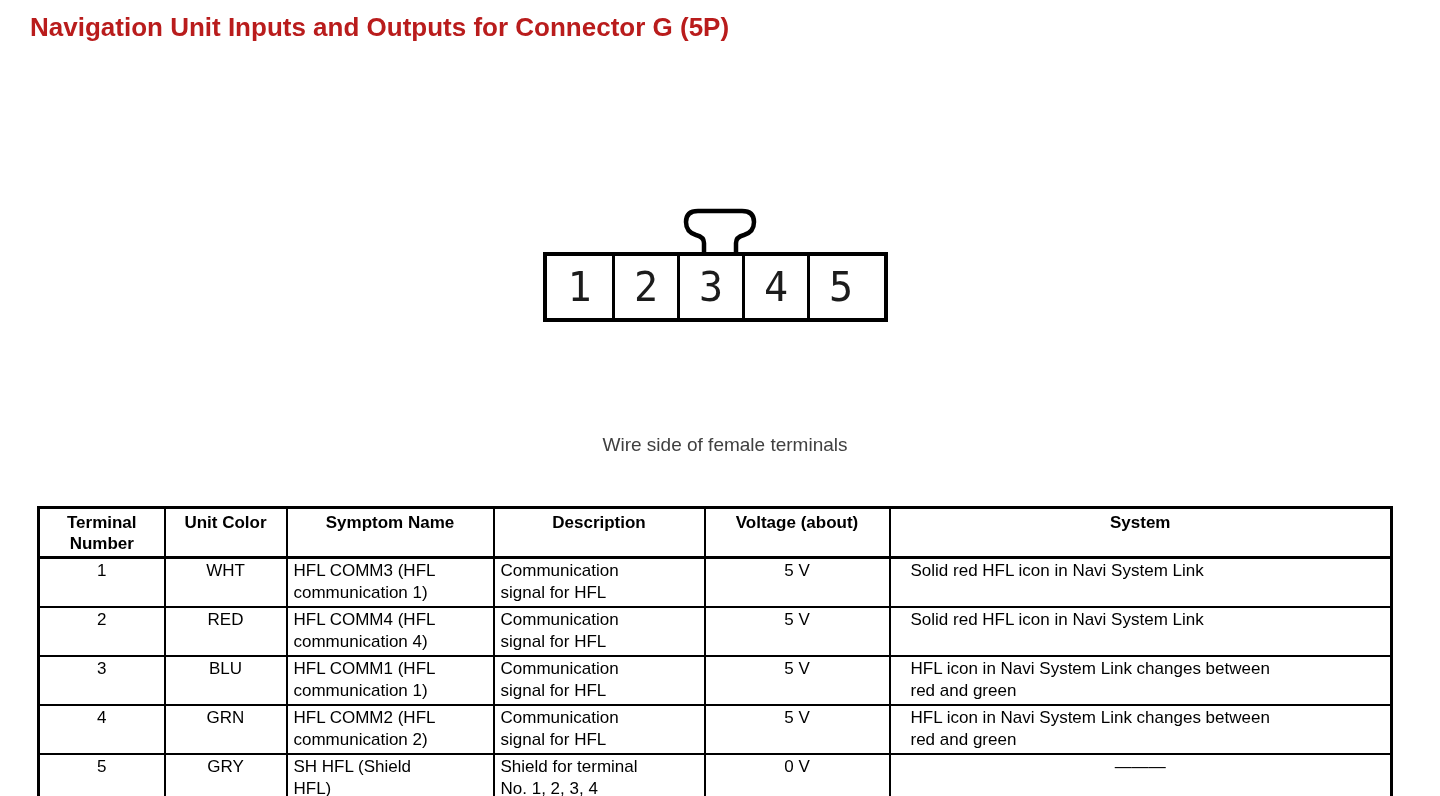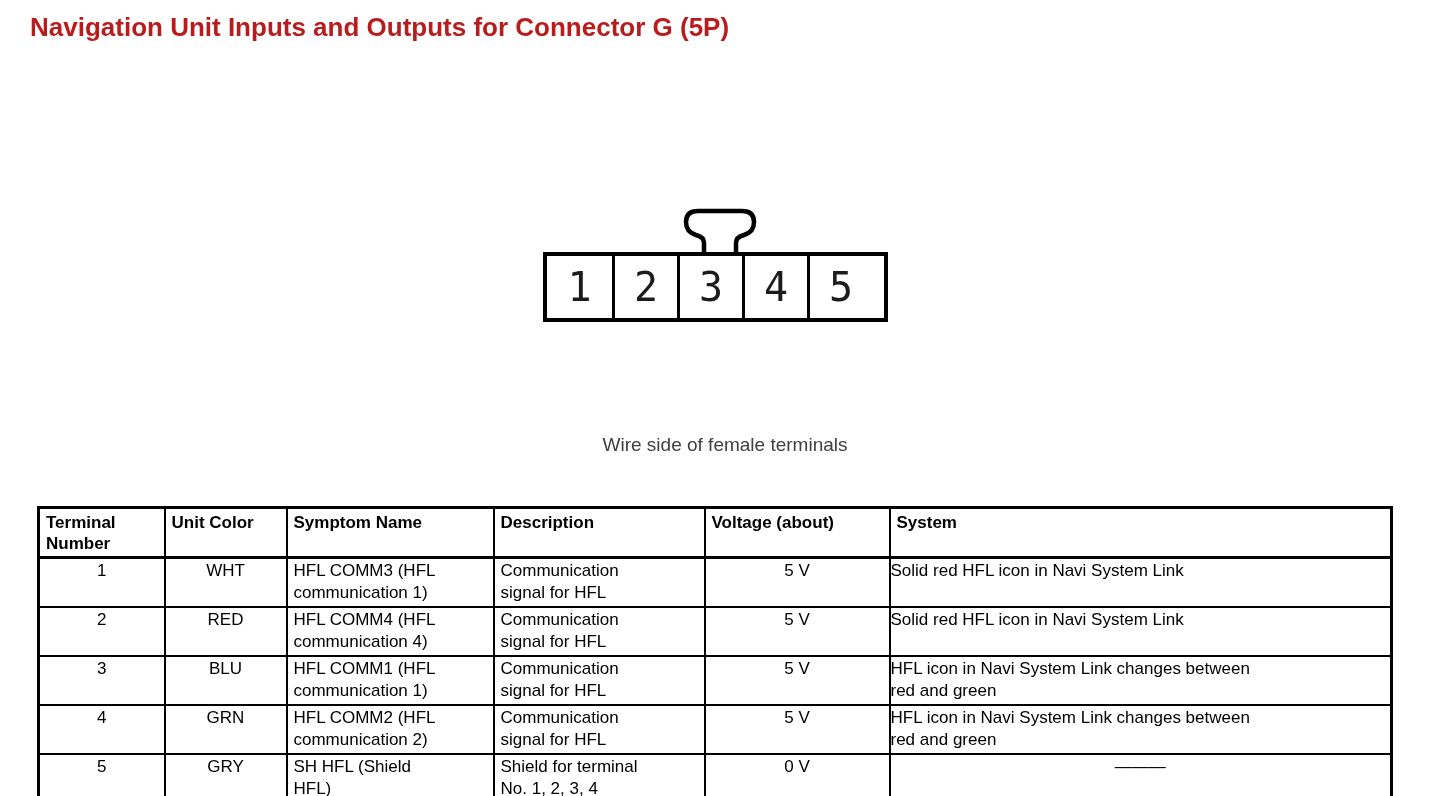--- a/index.html
+++ b/index.html
@@ -44,27 +44,27 @@
   .io-table th,.io-table td{
     border:2px solid #000;
     vertical-align:top;
     padding:1px 6px 2px 6px;
     line-height:22px;
     white-space:pre-line;
     overflow:hidden;
   }
   .io-table{border:3px solid #000;}
   .io-table thead th{
-    height:42px;font-weight:bold;text-align:left;
+    height:42px;font-weight:bold;text-align:center;
     border-bottom:3px solid #000;line-height:21px;padding-top:3px;
   }
   .io-table tbody td{height:43px;}
   .io-table td.c{text-align:center;}
   .io-table td.l{text-align:left;}
-  .io-table td.sym{padding-left:0;}
+  .io-table td.sym{padding-left:20px;}
 </style>
 </head>
 <body>
 
 <div class="doc-title">Navigation Unit Inputs and Outputs for Connector G (5P)</div>
 
 <div class="connector-wrap">
   <svg class="latch-svg" width="84" height="49" viewBox="0 0 84 49">
     <path d="M26 49 L26 37 Q26 31 18 29 Q8 26 8 16 Q8 5 20 5 L64 5 Q76 5 76 16 Q76 26 66 29 Q58 31 58 37 L58 49" fill="none" stroke="#000" stroke-width="4.5"></path>
   </svg>

